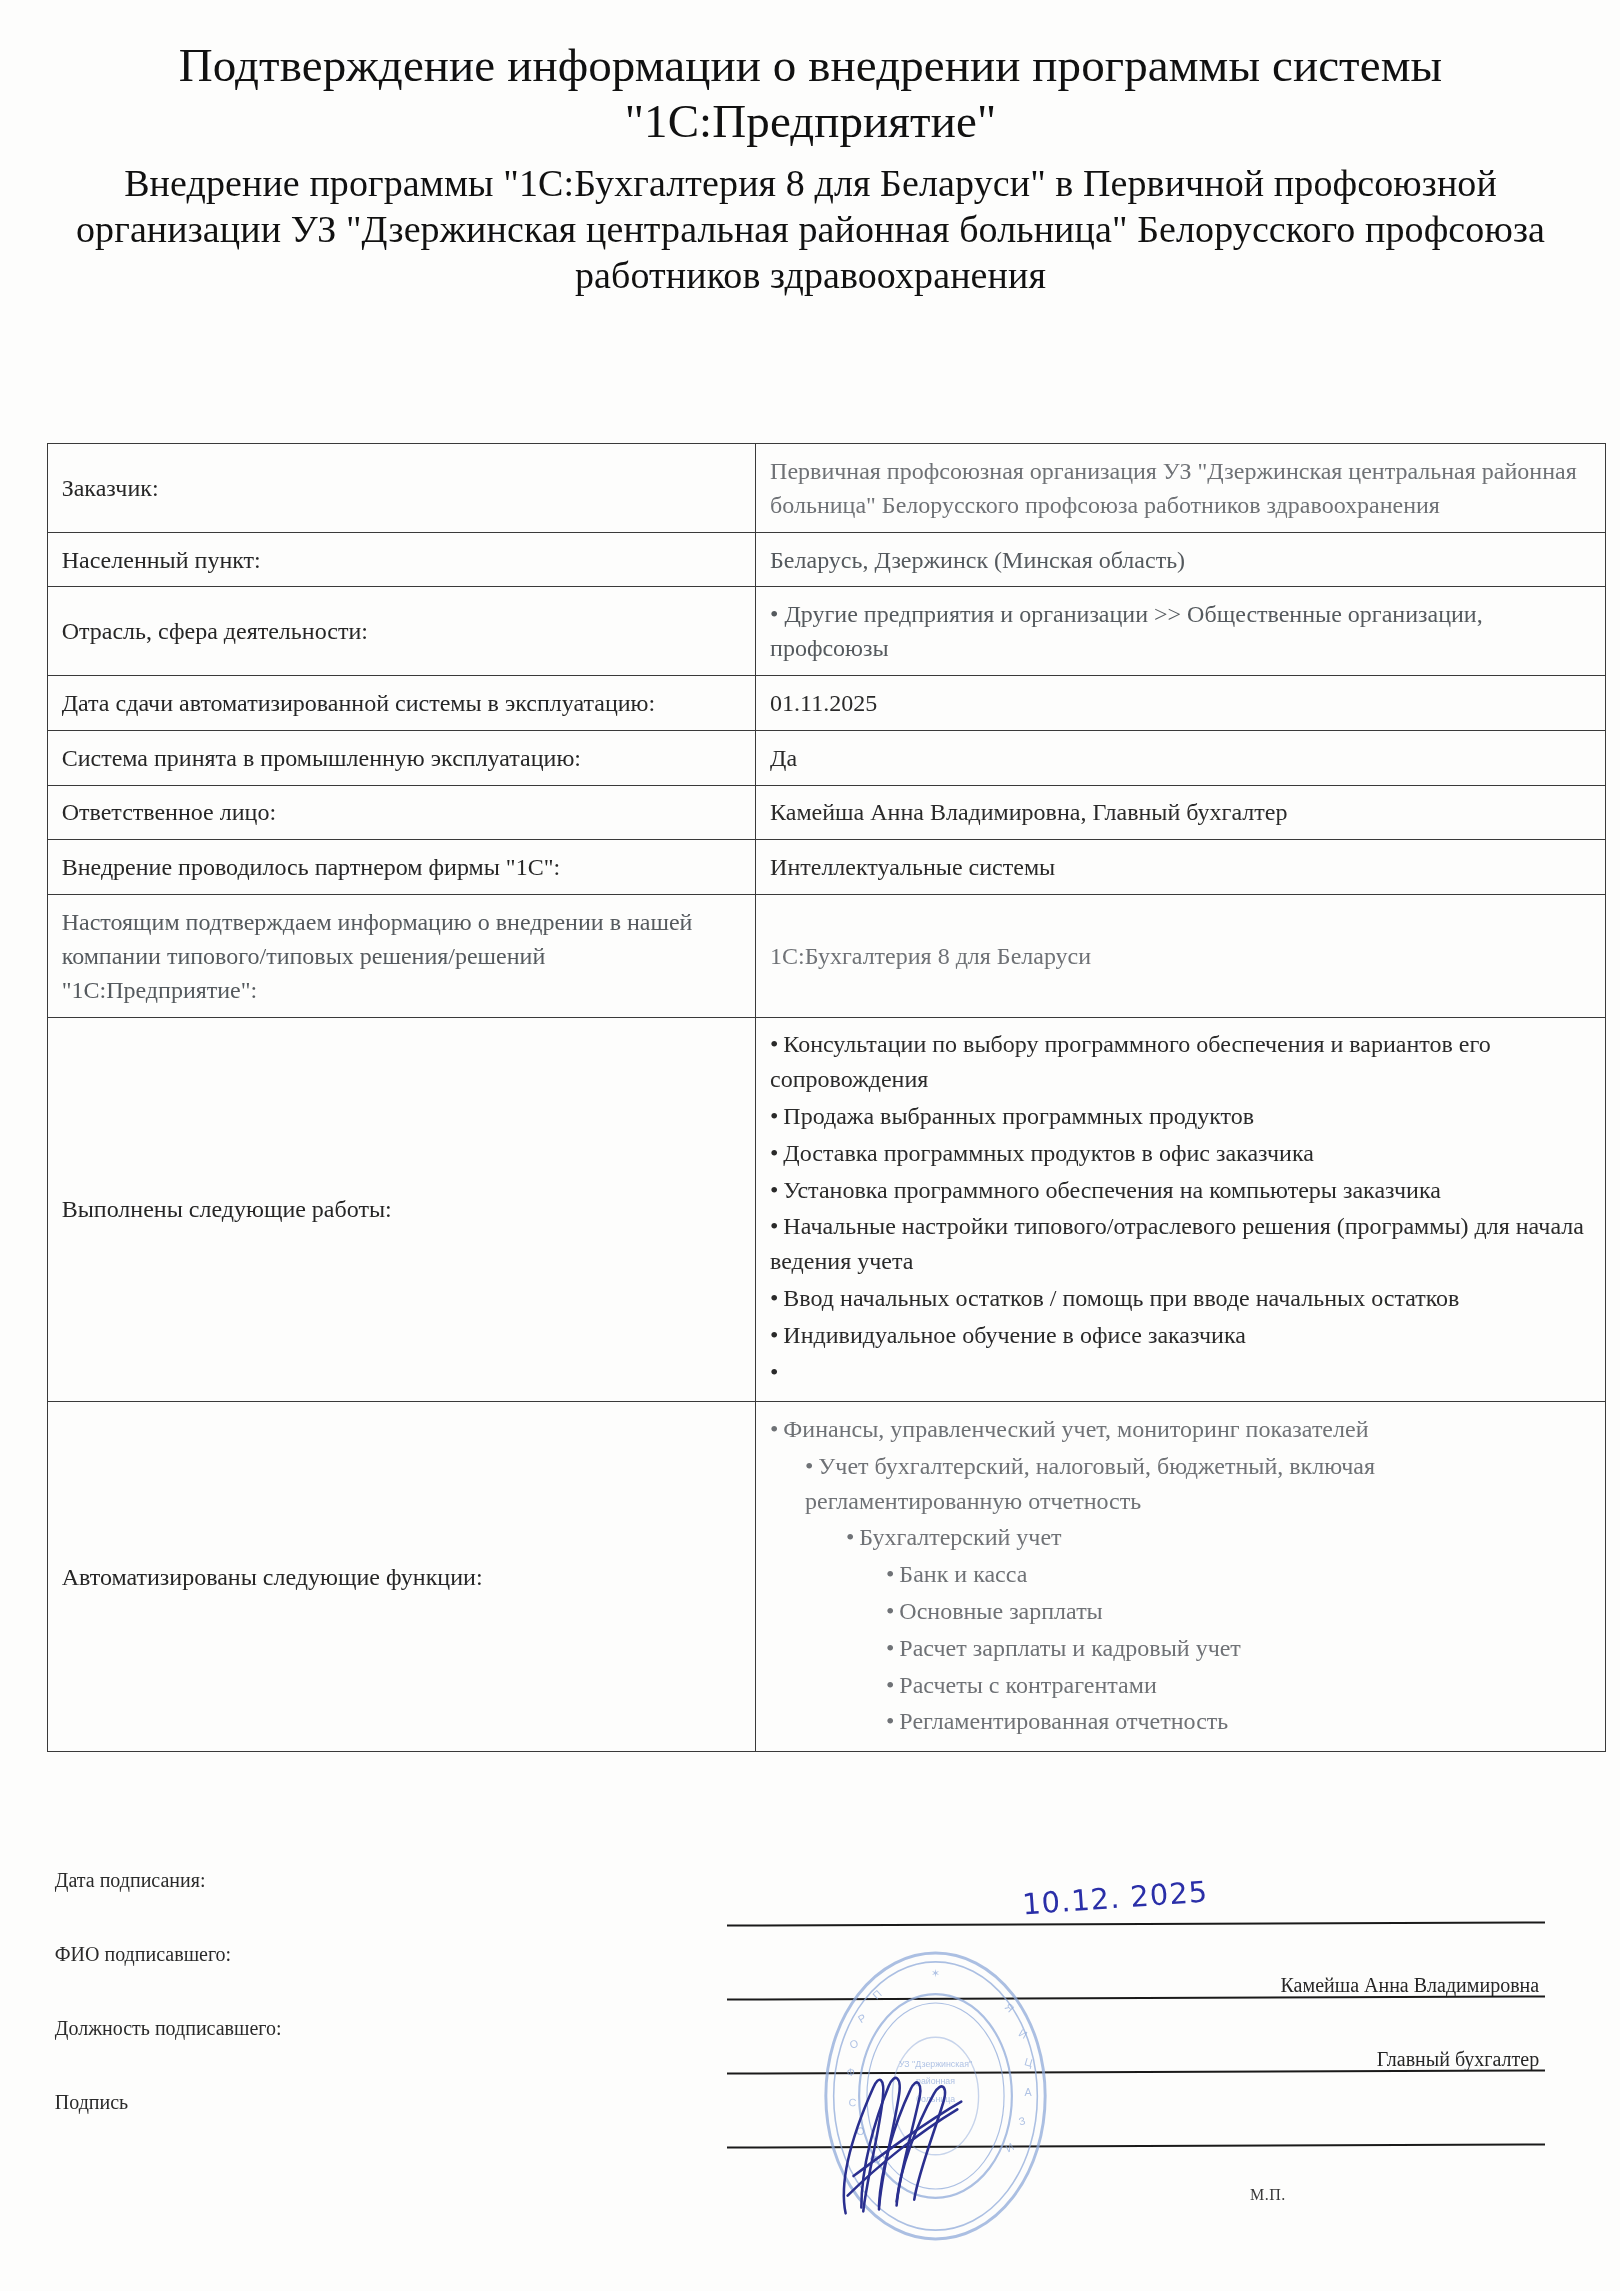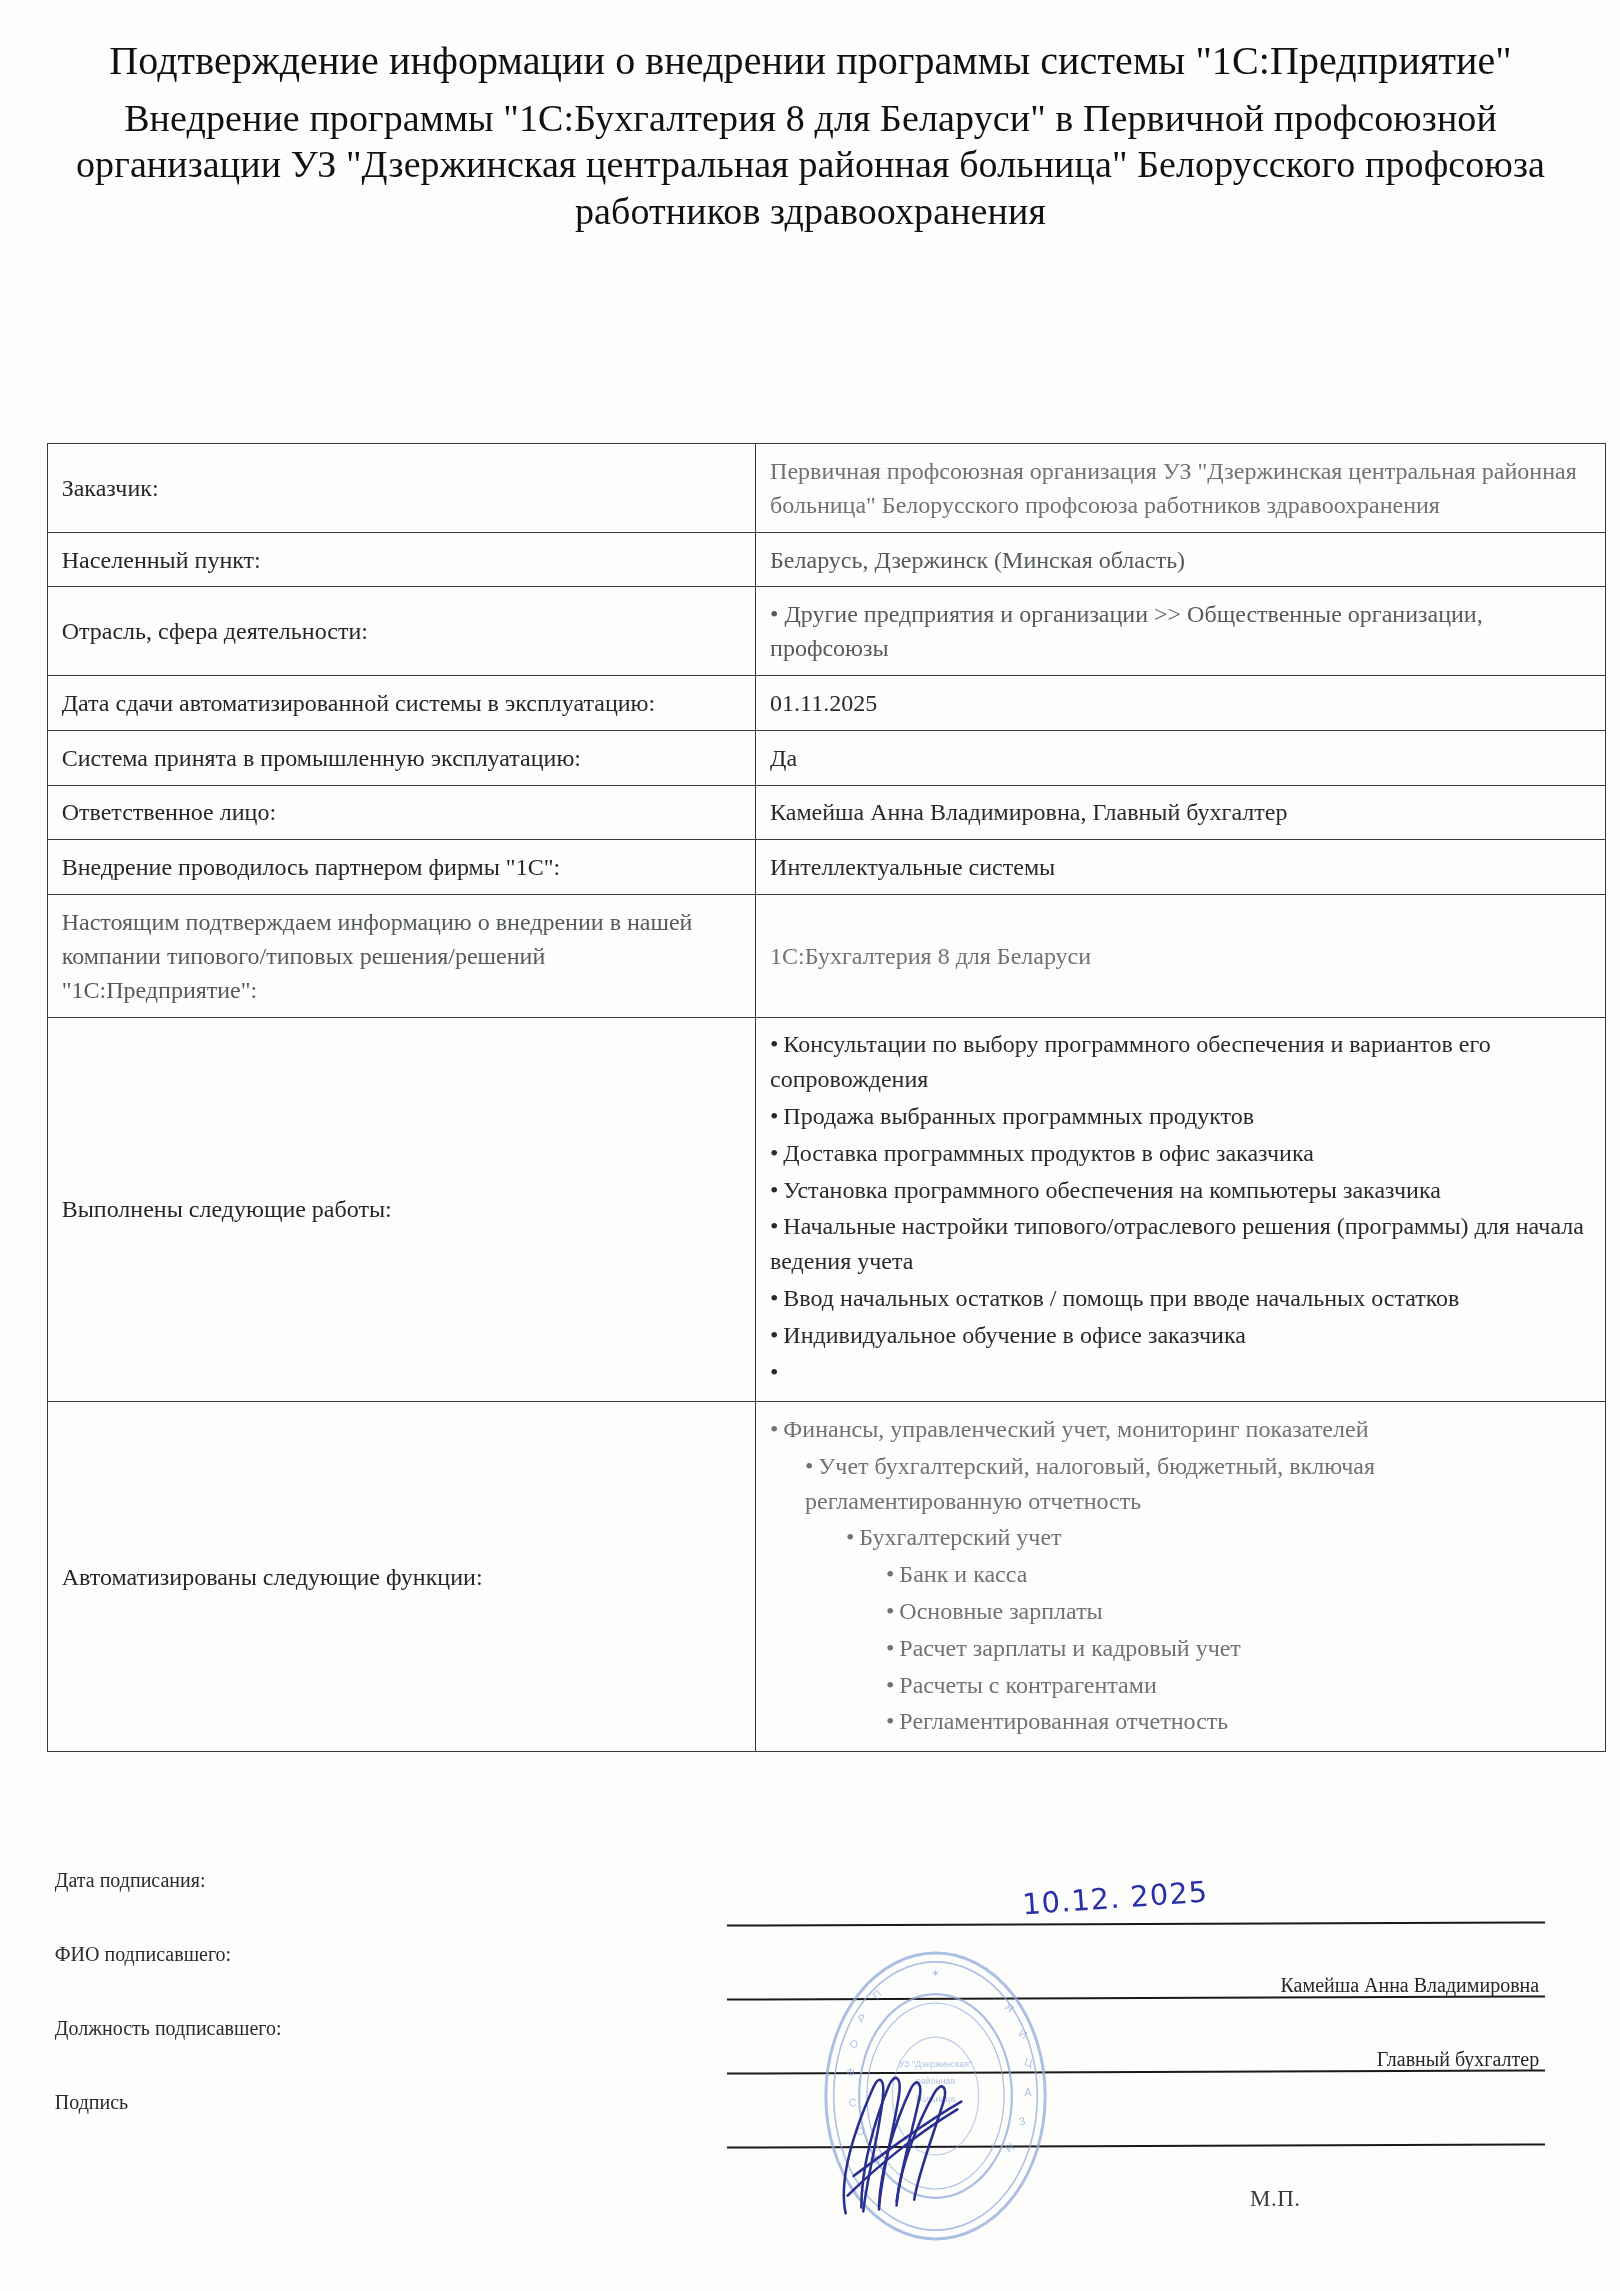--- a/index.html
+++ b/index.html
@@ -25,21 +25,21 @@
 
   
   #title-block {
     position: absolute;
     left: 59px;
     top: 37px;
     width: 1503px;
     text-align: center;
   }
   .title-line1 {
-    font-size: 40px;
+    font-size: 47px;
     line-height: 1.20;
     color: #111;
     letter-spacing: 0.1px;
   }
   .title-line2 {
     font-size: 38px;
     line-height: 1.22;
     color: #111;
     margin-top: 9.8px;
     letter-spacing: 0.1px;
@@ -132,21 +132,21 @@
     font-family: "DejaVu Sans", sans-serif;
     font-size: 29px;
     color: #2a2fa8;
     transform: rotate(-4deg);
     letter-spacing: 1px;
   }
   #mp-mark {
     position: absolute;
     left: 1250px;
     top: 2186px;
-    font-size: 23px;
+    font-size: 16px;
     color: #3a3a3a;
     letter-spacing: 0.5px;
   }
 
   
   #stamp {
     position: absolute;
     left: 818px;
     top: 1949px;
     width: 235px;

